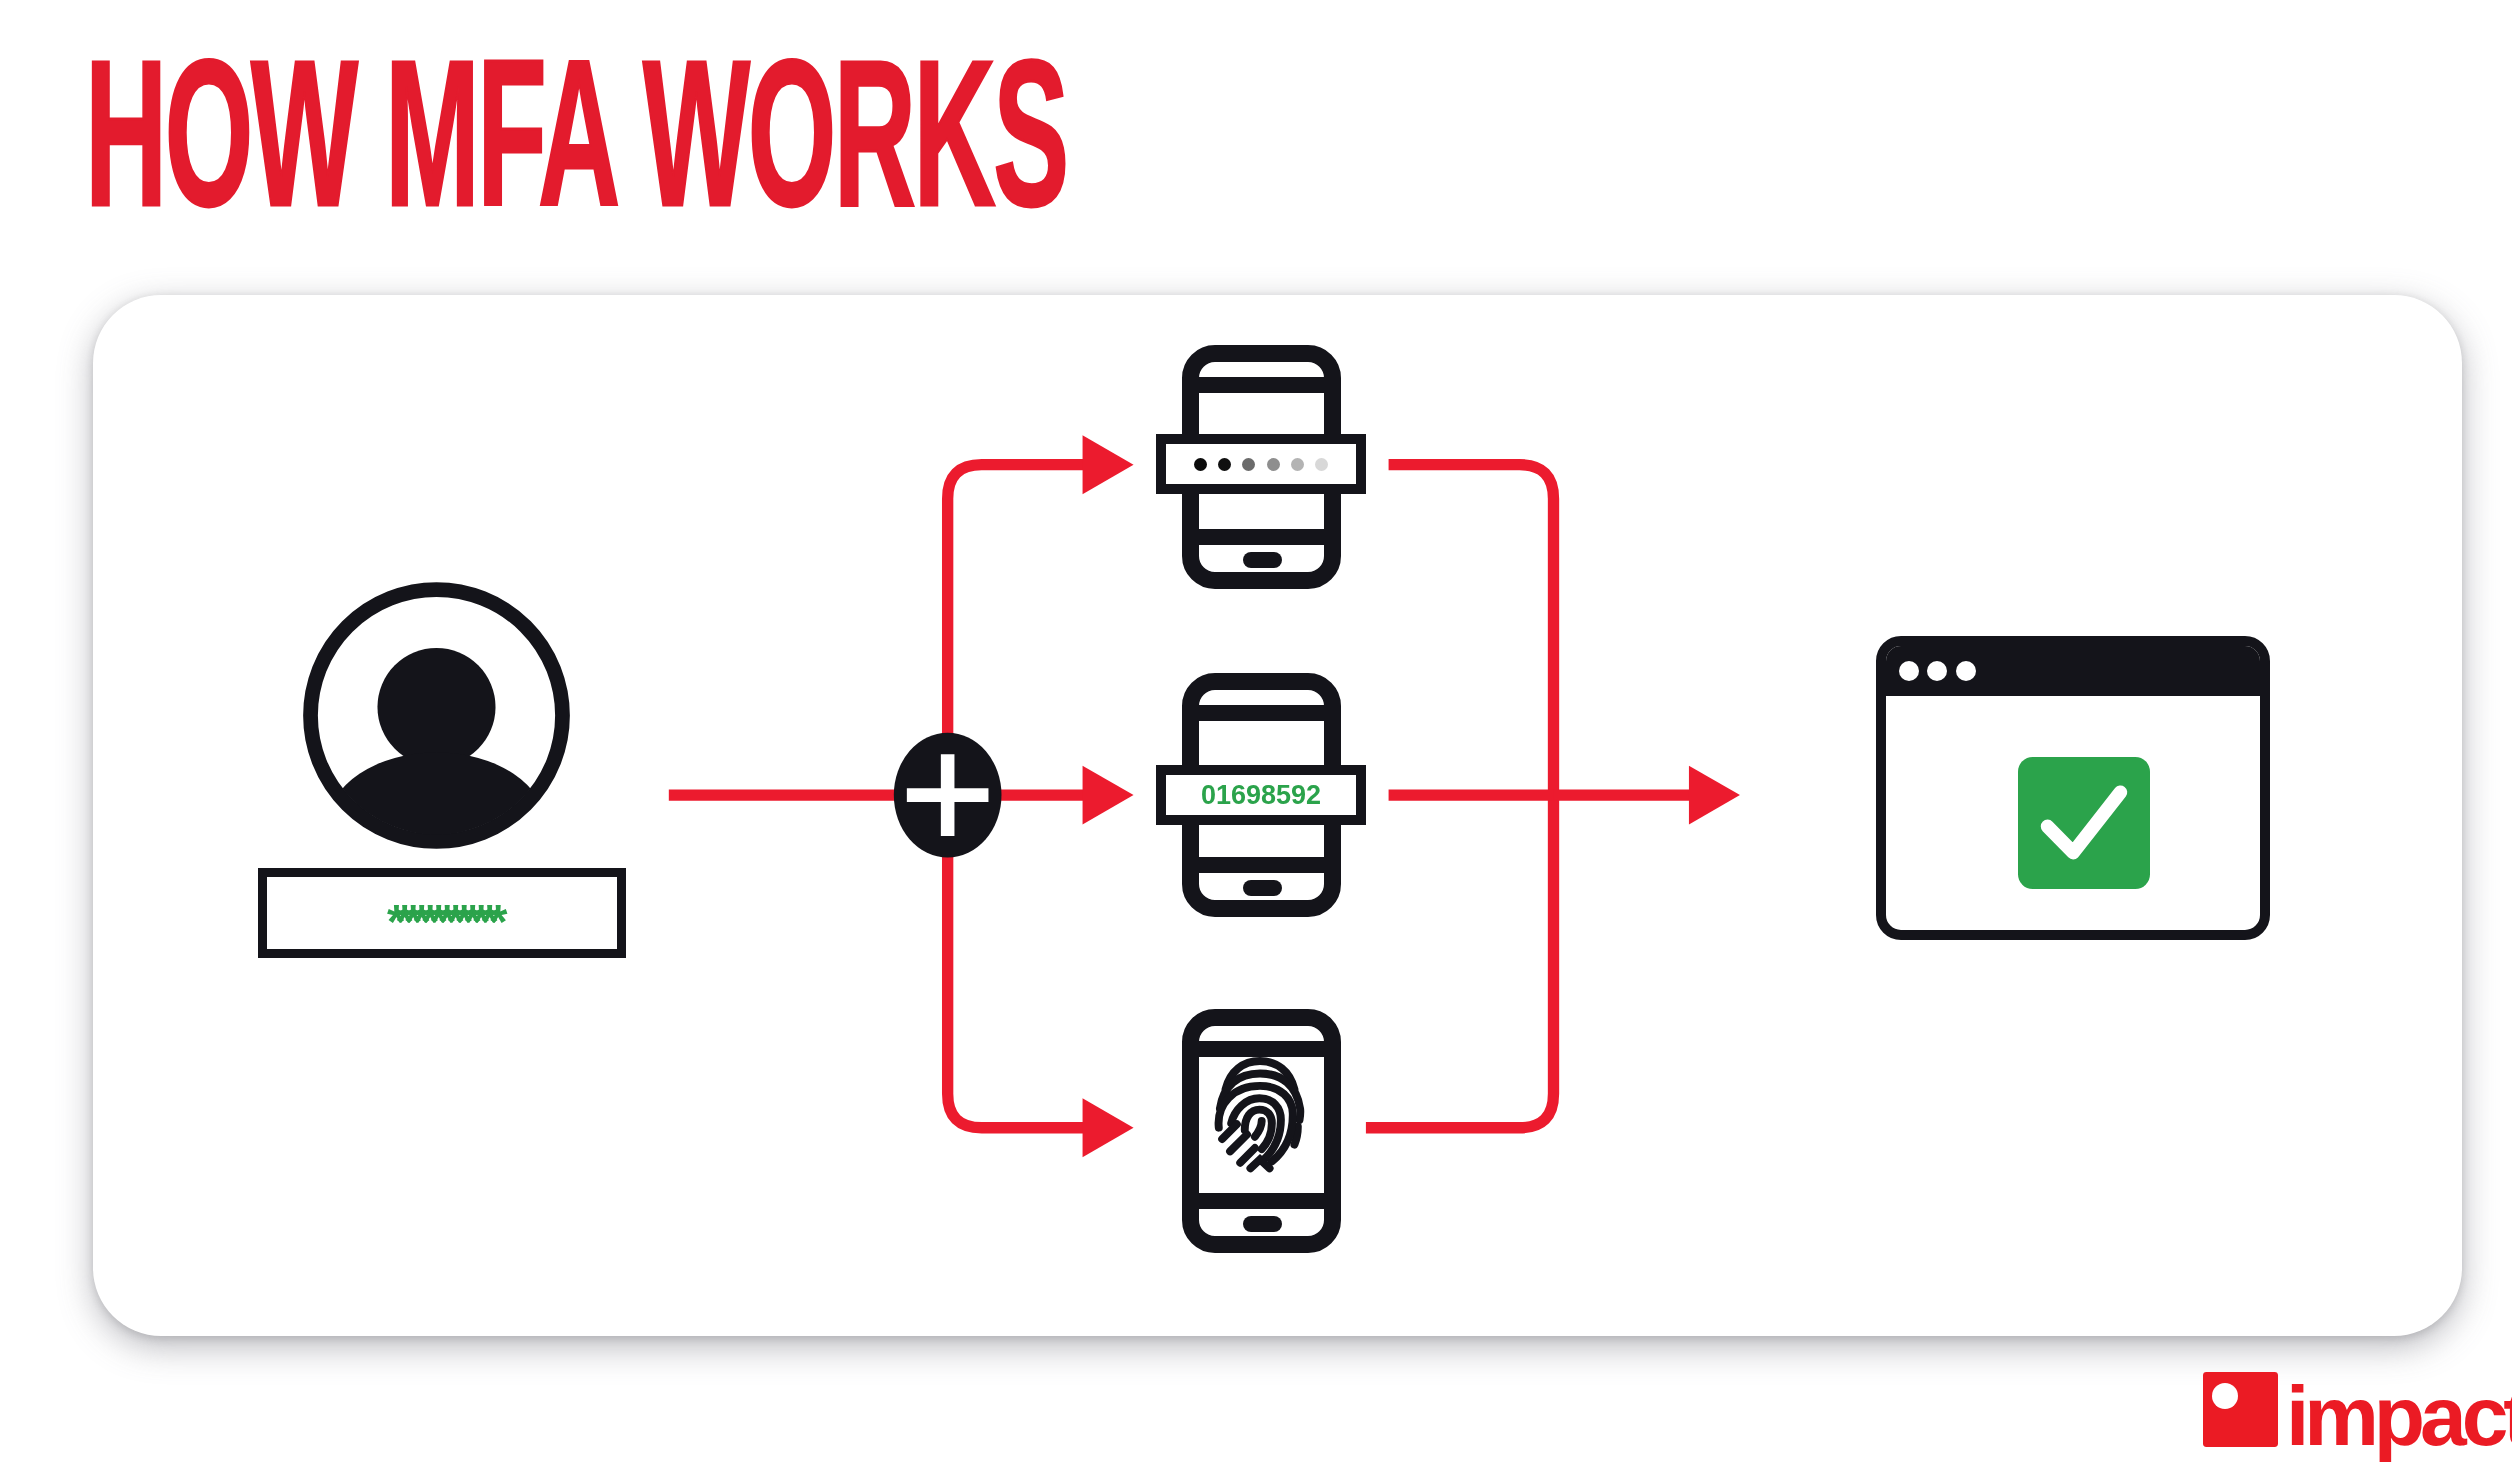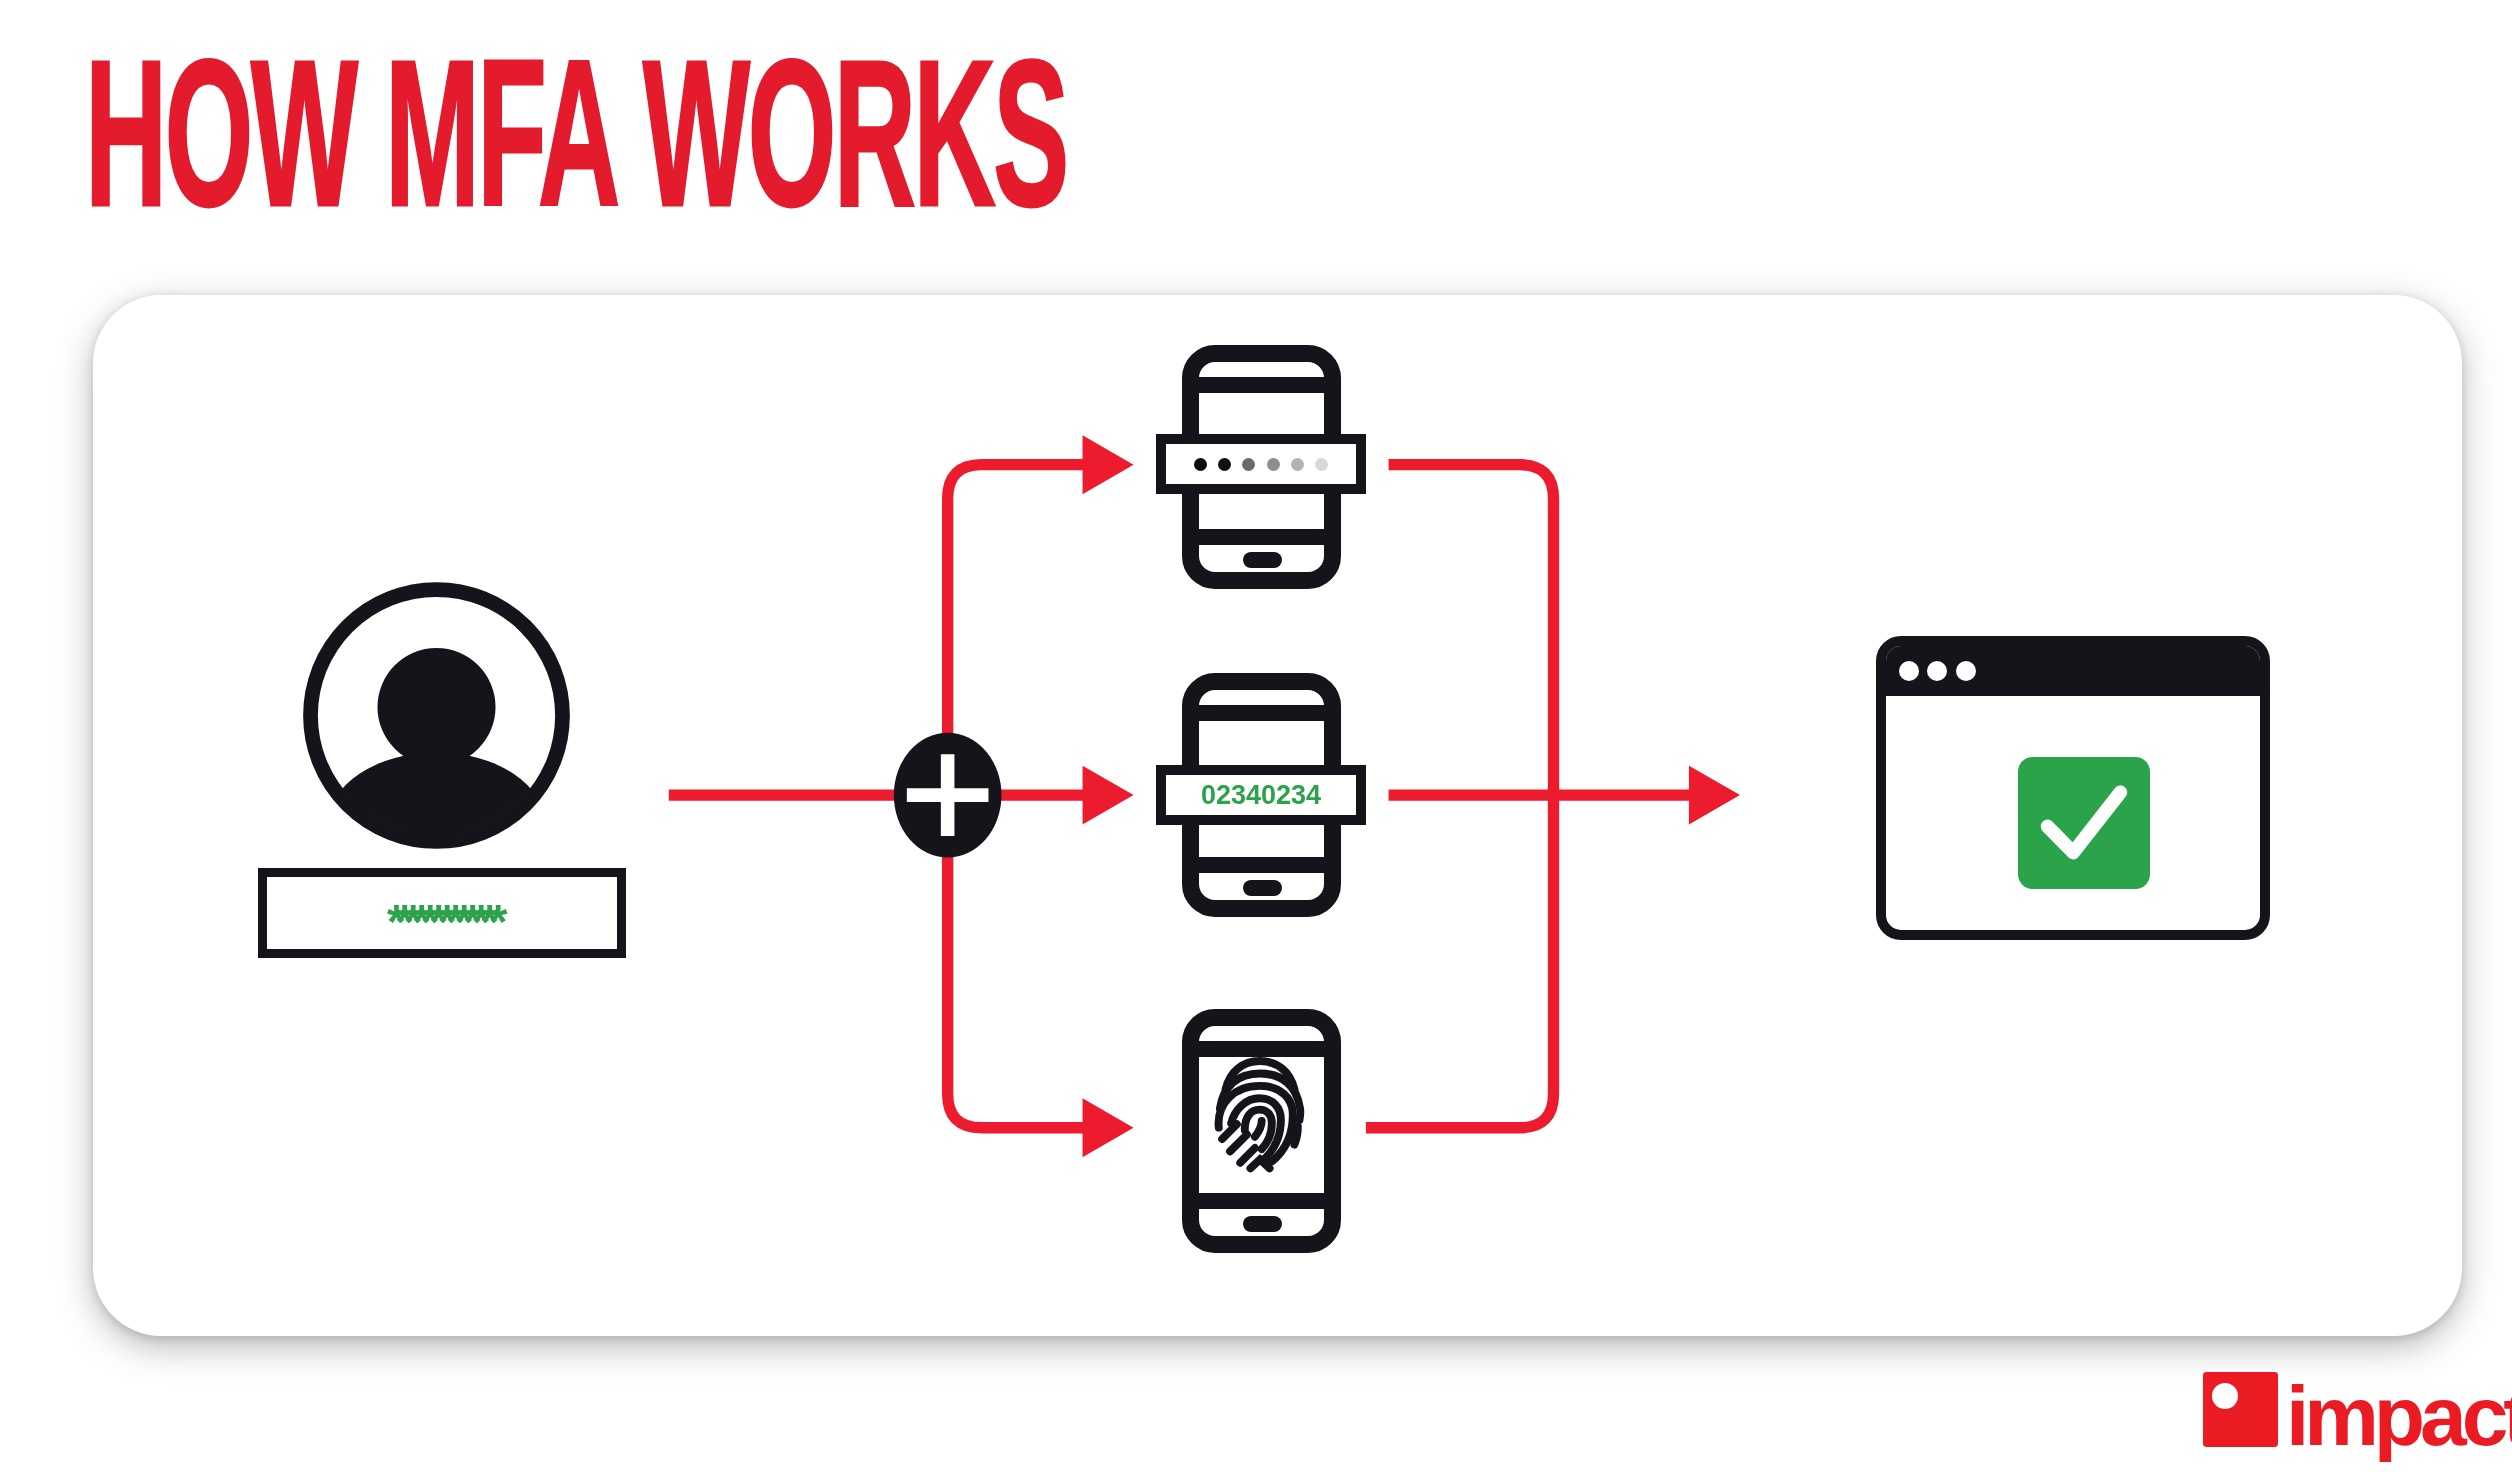--- a/index.html
+++ b/index.html
@@ -149,21 +149,21 @@
       <span class="dot" style="background: rgb(179, 179, 179);"></span>
       <span class="dot" style="background: rgb(216, 216, 216);"></span>
     </div>
 
   <div class="phone phone-otp">
     <div class="screen-top"></div>
     <div class="screen-bottom"></div>
     <div class="home-pill"></div>
   </div>
   <div class="banner banner-otp">
-    <span class="otp-code">02340234</span>
+    <span class="otp-code">01698592</span>
   </div>
 
   <div class="phone phone-biometric">
     <div class="screen-top"></div>
     <div class="screen-bottom"></div>
     <div class="home-pill"></div>
   </div>
   <svg class="fingerprint" width="96" height="120" viewBox="0 0 170 212">
     <path d="M24,64 C32,32 55,14 85,14 C115,14 138,32 146,64"></path>
     <path d="M14,98 C20,58 46,36 85,36 C124,36 150,58 156,98 C157,105 156,112 155,118"></path>

